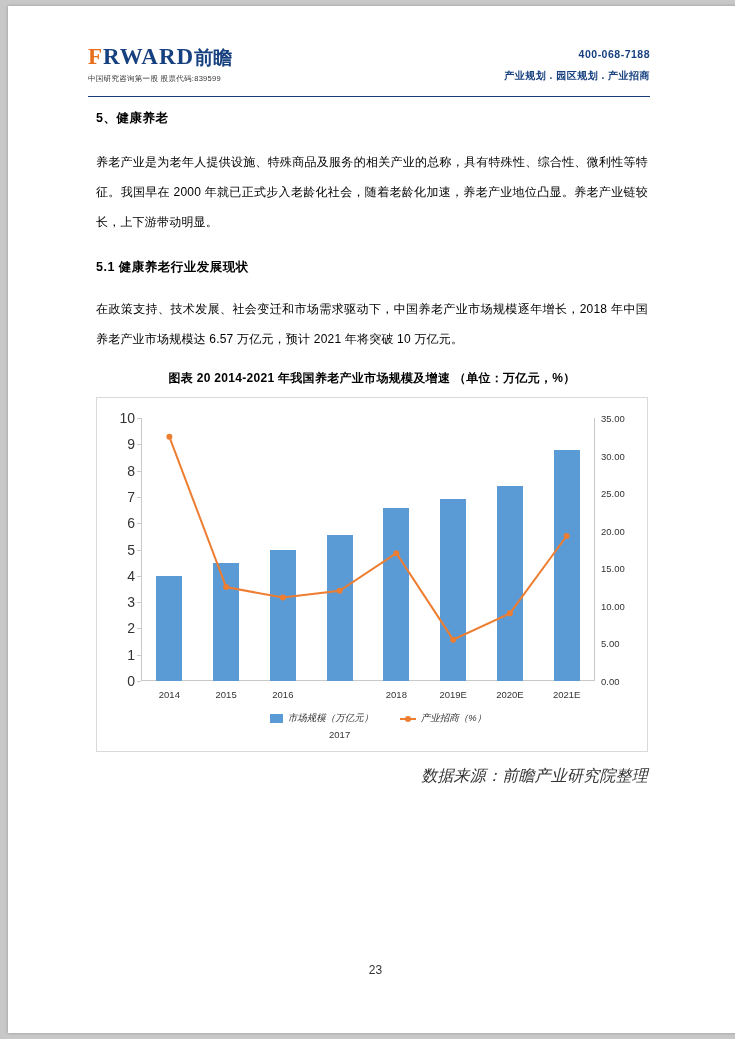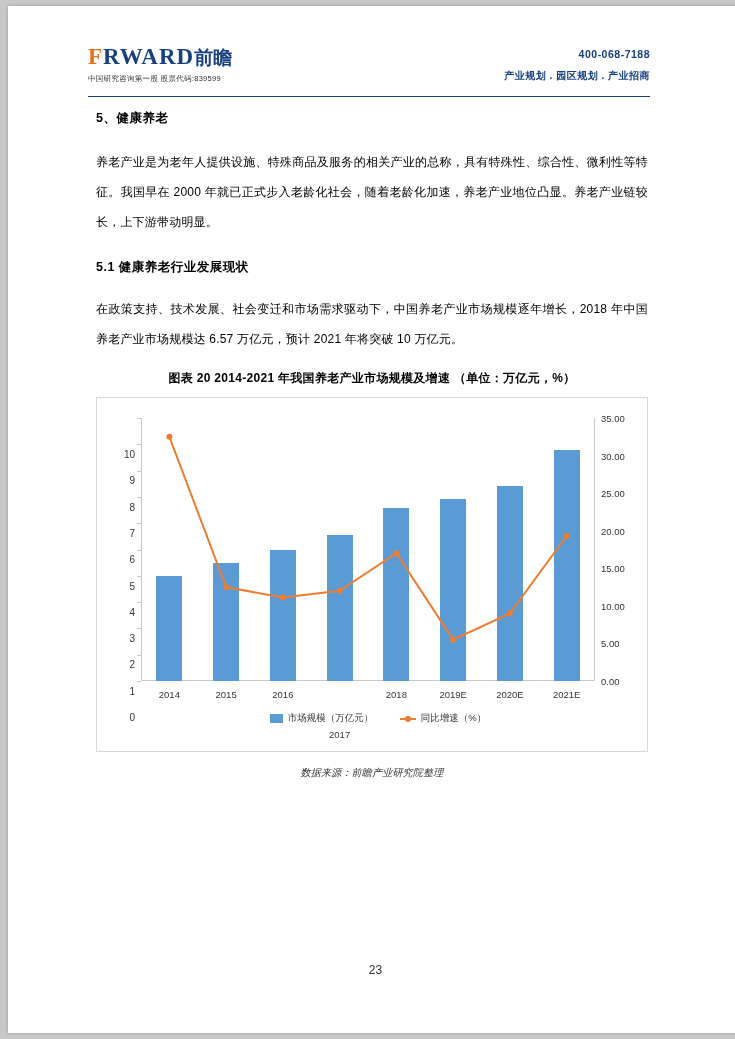--- a/index.html
+++ b/index.html
@@ -39,33 +39,33 @@
 
   
   .chart-box {
     position:relative; margin:0 auto; width:552px; height:355px;
     border:1px solid #d9d9d9; background:#fff; box-sizing:border-box;
   }
   .plot { position:absolute; left:44px; top:20px; right:52px; bottom:70px; }
   .axis-line-left { position:absolute; left:44px; top:20px; width:1px; bottom:70px; background:#c9c9c9; }
   .axis-line-right { position:absolute; right:52px; top:20px; width:1px; bottom:70px; background:#c9c9c9; }
   .axis-line-bottom { position:absolute; left:44px; right:52px; bottom:70px; height:1px; background:#c9c9c9; }
-  .ylab { position:absolute; right:100%; margin-right:6px; transform:translateY(-50%); font-size:10px; color:#333; white-space:nowrap;margin-top:36px; }
+  .ylab { position:absolute; right:100%; margin-right:6px; transform:translateY(-50%); font-size:14px; color:#333; white-space:nowrap; }
   .ylab-r { position:absolute; left:100%; margin-left:6px; transform:translateY(-50%); font-size:9.5px; color:#333; white-space:nowrap; }
   .tickmark { position:absolute; width:4px; height:1px; background:#c9c9c9; }
   .bar { position:absolute; bottom:0; width:26px; background:#5b9bd5; }
   .xlab { position:absolute; top:100%; margin-top:8px; transform:translateX(-50%); font-size:9.5px; color:#333; white-space:nowrap; }
   .legend { position:absolute; bottom:26px; left:0; right:0; text-align:center; font-size:9.5px; color:#333; }
   .legend span.key { display:inline-block; vertical-align:middle; margin:0 6px 0 18px; }
   .sw-bar { width:13px; height:9px; background:#5b9bd5; display:inline-block; vertical-align:middle; }
   .sw-line { width:16px; height:2px; background:#ed7d31; display:inline-block; vertical-align:middle; position:relative; }
   .sw-line:after { content:""; position:absolute; left:5px; top:-2px; width:6px; height:6px; background:#ed7d31; border-radius:50%; }
-  .legend-text { vertical-align:middle; margin-left:5px; }
+  .legend-text { vertical-align:middle; margin-left:5px;font-style:italic; }
 
-  .source { text-align:center; font-size:10px; font-style:italic; color:#333; margin:14px 0 0 0; letter-spacing:0.2px; }
+  .source { text-align:right; font-size:16px; font-style:italic; color:#333; margin:14px 0 0 0; letter-spacing:0.2px; }
 
   .pagenum { position:absolute; left:0; right:0; bottom:56px; text-align:center; font-size:12px; color:#333; }
 </style>
 </head>
 <body>
 
 <div class="page">
 
   <div class="header">
     <div class="logo-wrap">
@@ -144,21 +144,21 @@
             <circle cx="141.875" cy="179.5914285714286" r="3" fill="#ed7d31"></circle>
             <circle cx="198.625" cy="172.82857142857142" r="3" fill="#ed7d31"></circle>
             <circle cx="255.375" cy="135.25714285714287" r="3" fill="#ed7d31"></circle>
             <circle cx="312.125" cy="221.67142857142858" r="3" fill="#ed7d31"></circle>
             <circle cx="368.875" cy="195.37142857142857" r="3" fill="#ed7d31"></circle>
             <circle cx="425.625" cy="117.97428571428568" r="3" fill="#ed7d31"></circle>
           </svg>
         </div>
       <div class="legend">
         <span class="key"><span class="sw-bar"></span><span class="legend-text">市场规模（万亿元）</span></span>
-        <span class="key"><span class="sw-line"></span><span class="legend-text">同比增速（%）</span></span>
+        <span class="key"><span class="sw-line"></span><span class="legend-text">产业招商（%）</span></span>
       </div>
     </div>
 
     <p class="source">数据来源：前瞻产业研究院整理</p>
 
   </div>
 
   <div class="pagenum">23</div>
 </div>
 

